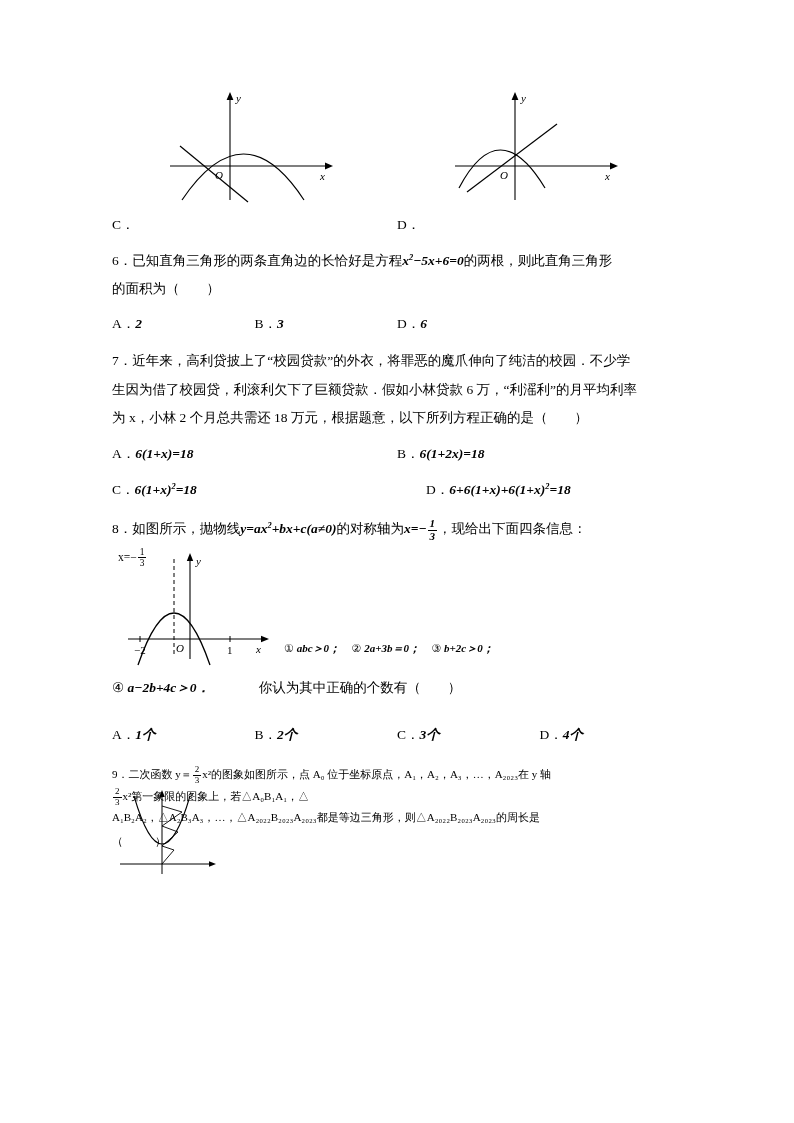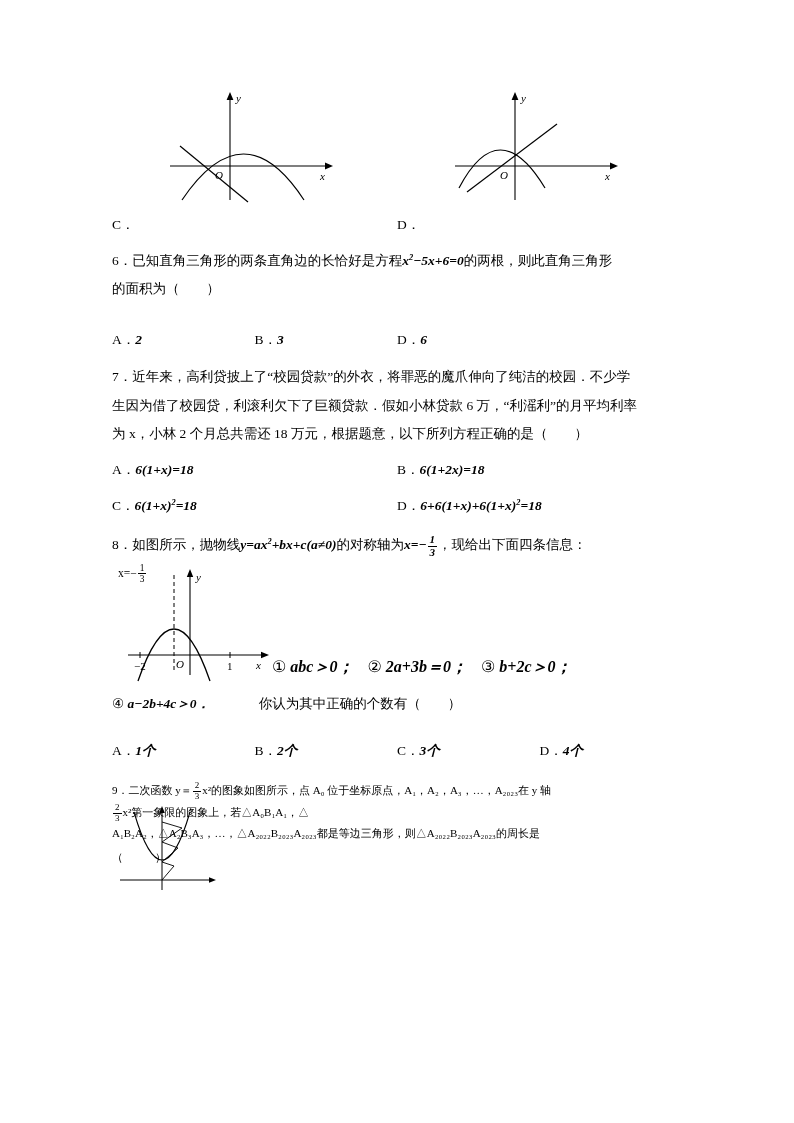--- a/index.html
+++ b/index.html
@@ -101,23 +101,23 @@
   .letter-d { position: absolute; left: 285px; }
 
   
   .q8-fig {
     position: relative;
     height: 126px;
     margin: 2px 0 0 0;
   }
   .q8-info {
     position: absolute;
-    left: 160px;
+    left: 172px;
     top: 96px;
-    font-size: 16px;
+    font-size: 11px;
   }
   .q8-tail {
     font-size: 13.5px;
     line-height: 1.9;
     margin-top: 4px;
   }
   .q8-tail .sp { display: inline-block; width: 42px; }
 
   
   .q9-block { position: relative; }
@@ -178,40 +178,40 @@
       <span class="letter-c">C．</span>
       <span class="letter-d">D．</span>
     </div>
 
     <div class="q" style="margin-top:14px;">
       <span class="q-num">6．</span><span>已知直角三角形的两条直角边的长恰好是方程</span><span class="mathsym"><span class="ital bold">x</span><span class="sup-r">2</span><span class="ital bold">−5x+6=0</span></span><span>的两根，则此直角三角形</span>
     </div>
     <div class="q">
       <span>的面积为（　　）</span>
     </div>
-    <div class="opts four" style="margin-top:24px;">
+    <div class="opts four" style="margin-top:8px;">
       <div class="opt"><span class="opt-label">A．</span><span class="mathsym">2</span></div>
       <div class="opt"><span class="opt-label">B．</span><span class="mathsym">3</span></div>
       <div class="opt"><span class="opt-label">D．</span><span class="mathsym">6</span></div>
     </div>
 
     <div class="q" style="margin-top:12px;">
       <span class="q-num">7．</span><span>近年来，高利贷披上了“校园贷款”的外衣，将罪恶的魔爪伸向了纯洁的校园．不少学</span>
     </div>
     <div class="q">
       <span>生因为借了校园贷，利滚利欠下了巨额贷款．假如小林贷款 6 万，“利滛利”的月平均利率</span>
     </div>
     <div class="q">
       <span>为 x，小林 2 个月总共需还 18 万元，根据题意，以下所列方程正确的是（　　）</span>
     </div>
     <div class="opts two" style="margin-top:10px;">
       <div class="opt"><span>A．</span><span class="mathsym">6(1+<span class="ital">x</span>)=18</span></div>
       <div class="opt"><span>B．</span><span class="mathsym">6(1+2<span class="ital">x</span>)=18</span></div>
     </div>
-    <div class="opts two" style="margin-top:10px;">
+    <div class="opts two" style="margin-top:10px;gap:29px;">
       <div class="opt"><span>C．</span><span class="mathsym">6(1+<span class="ital">x</span>)<span class="sup-r">2</span>=18</span></div>
       <div class="opt"><span>D．</span><span class="mathsym">6+6(1+<span class="ital">x</span>)+6(1+<span class="ital">x</span>)<span class="sup-r">2</span>=18</span></div>
     </div>
 
     <div class="q" style="margin-top:14px;">
       <span class="q-num">8．</span><span>如图所示，抛物线</span><span class="mathsym"><span class="ital">y</span>=<span class="ital">ax</span><span class="sup-r">2</span>+<span class="ital">bx</span>+<span class="ital">c</span>(<span class="ital">a</span>≠0)</span><span>的对称轴为</span><span class="mathsym"><span class="ital">x</span>=−<span class="frac"><span class="num">1</span><span class="den">3</span></span></span><span>，现给出下面四条信息：</span>
     </div>
 
     <div class="q8-fig">
       <svg width="175" height="122" viewBox="0 0 175 122" style="position:absolute;left:6px;top:2px;">

